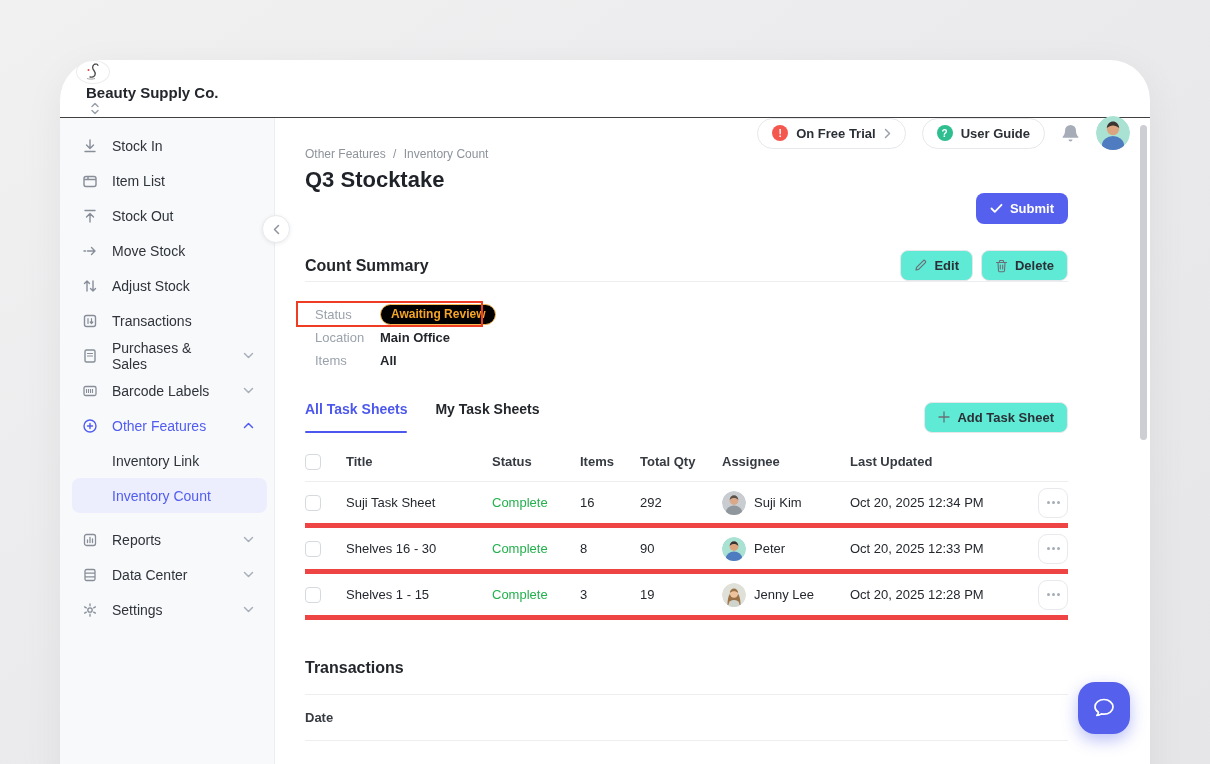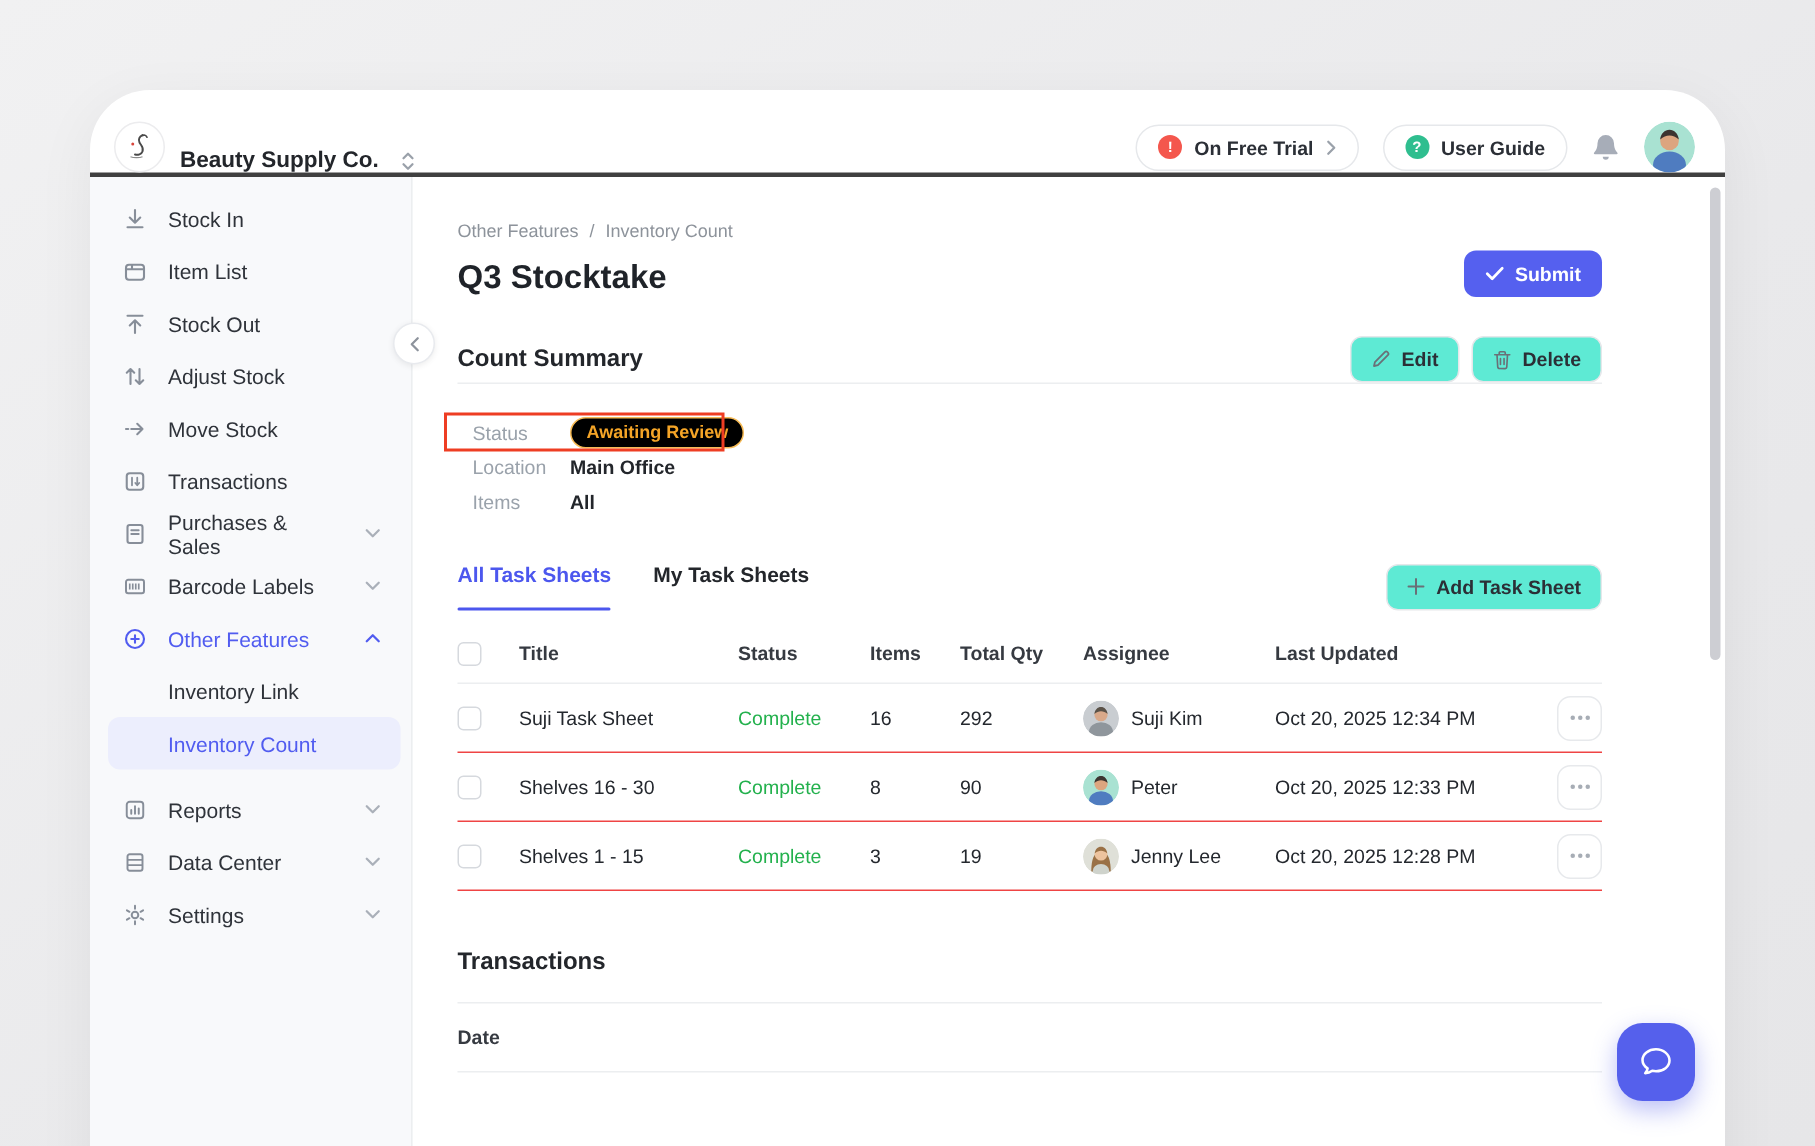--- a/index.html
+++ b/index.html
@@ -4,21 +4,21 @@
 <style>
   * { margin:0; padding:0; box-sizing:border-box; }
   html,body { width:1210px; height:764px; overflow:hidden; font-family:"Liberation Sans", sans-serif; }
   body { background:linear-gradient(145deg,#f1f1f2 0%,#e9e9eb 60%,#e6e6e8 100%); position:relative; }
 
   
   .card { position:absolute; left:60px; top:60px; width:1090px; height:744px;
           background:#fff; border-radius:40px 40px 0 0; box-shadow:0 10px 40px rgba(0,0,0,.06); }
 
   
-  .topbar { height:58px; display:flex; align-items:flex-end; padding:0 20px 0 16px; border-bottom:3px solid #404040; }
+  .topbar { height:58px; display:flex; align-items:flex-start; padding:0 20px 0 16px; border-bottom:1px solid #404040;flex-direction:column; }
   .logo { width:34px; height:34px; border-radius:50%; background:#fff; border:1px solid #ececee; display:flex; align-items:center; justify-content:center; }
   .company { font-size:15px; font-weight:700; color:#23262b; margin-left:10px; }
   .switcher { margin-left:14px; color:#9aa1aa; display:flex; align-items:center; cursor:pointer; }
   .top-right { margin-left:auto; display:flex; align-items:center; gap:16px; }
   .pill { display:flex; align-items:center; gap:8px; height:31px; padding:0 14px; border:1px solid #e6e8eb;
           border-radius:999px; background:#fff; font-size:13px; font-weight:600; color:#2b2f36; cursor:pointer; }
   .dot-ic { width:16px; height:16px; border-radius:50%; color:#fff; font-size:10px; font-weight:700;
             display:flex; align-items:center; justify-content:center; }
   .dot-red { background:#f4574d; }
   .dot-green { background:#2fbe8f; }
@@ -35,21 +35,21 @@
   .nav-sub { height:35px; display:flex; align-items:center; padding-left:52px; font-size:14px; color:#2f333a; font-weight:500; cursor:pointer; }
   .nav-sub.active { margin:0 7px 9px 12px; padding-left:40px; background:#eceefd; border-radius:8px; color:#515cf0; }
   .collapse-btn { position:absolute; left:202px; top:97px; width:28px; height:28px; border-radius:50%; background:#fff;
                   border:1px solid #e8eaee; box-shadow:0 1px 4px rgba(0,0,0,.08); display:flex; align-items:center; justify-content:center;
                   color:#8d939c; cursor:pointer; z-index:5; }
 
   
   .content { flex:1; padding:29px 0 0 30px; position:relative; }
   .inner { width:763px; }
   .crumb { font-size:12px; color:#8d939b; }
-  .title-row { display:flex; align-items:flex-end; margin-top:6px; }
+  .title-row { display:flex; align-items:flex-start; margin-top:6px;flex-direction:column; }
   .page-title { font-size:22px; font-weight:700; color:#1f2329; }
   .btn-primary { margin-left:auto; height:31px; padding:0 14px; background:#5560ef; border:none; border-radius:8px;
                  color:#fff; font-size:13px; font-weight:700; display:flex; align-items:center; gap:7px; cursor:pointer; }
   .section-row { display:flex; align-items:center; margin-top:26px; border-bottom:1px solid #eceef0; }
   .section-title { font-size:16px; font-weight:700; color:#23262b; }
   .btn-ghost { height:31px; padding:0 13px; background:#5eead4; border:1px solid #e5e7ea; border-radius:8px;
                font-size:13px; font-weight:600; color:#2b2f36; display:flex; align-items:center; gap:7px; cursor:pointer; }
   .btn-ghost .gic { color:#697077; display:flex; }
 
   .summary { margin-top:21px; padding-left:10px; }
@@ -63,21 +63,21 @@
 
   .tabs-row { display:flex; align-items:center; margin-top:29px; height:32px; }
   .tab { font-size:14px; font-weight:700; color:#23262b; height:32px; display:flex; align-items:flex-start; position:relative; cursor:pointer; margin-right:28px; }
   .tab.active { color:#4c57ee; }
   .tab.active::after { content:""; position:absolute; left:0; right:0; bottom:0; height:2px; background:#4c57ee; border-radius:2px; }
   .btn-add { margin-left:auto; }
 
   .table { margin-top:9px; }
   .trow { display:grid; grid-template-columns:41px 146px 88px 60px 82px 128px 1fr 44px; align-items:center; }
   .thead { height:40px; font-size:13px; font-weight:700; color:#363a41; border-bottom:1px solid #eceef0; }
-  .tbody-row { height:46px; font-size:13px; color:#24282e; border-bottom:1px solid #ef4444; }
+  .tbody-row { height:46px; font-size:13px; color:#24282e; border-bottom:5px solid #ef4444; }
   .chk { width:16px; height:16px; border:1.5px solid #d6d9de; border-radius:4px; background:#fff; cursor:pointer; }
   .st-green { color:#23b14d; }
   .assignee { display:flex; align-items:center; gap:8px; }
   .av24 { width:24px; height:24px; border-radius:50%; overflow:hidden; flex:none; }
   .more-btn { width:30px; height:30px; border:1px solid #e7e9ec; border-radius:9px; background:#fff; color:#a7adb5;
               display:flex; align-items:center; justify-content:center; gap:2px; cursor:pointer; justify-self:end; }
   .more-btn i { width:3px; height:3px; border-radius:50%; background:#a7adb5; display:block; }
 
   .tx-head { margin-top:39px; padding-bottom:17px; border-bottom:1px solid #eceef0; }
   .tx-title { font-size:16px; font-weight:700; color:#23262b; }
@@ -167,32 +167,32 @@
         <span class="ic">
             <svg width="16" height="16" viewBox="0 0 16 16">
               <path d="M8 14V6M4.5 9L8 5.5L11.5 9M3 2.5h10" fill="none" stroke="currentColor" stroke-width="1.4" stroke-linecap="round" stroke-linejoin="round"></path>
             </svg>
           </span>
         <span>Stock Out</span>
       </div>
       <div class="nav-item">
         <span class="ic">
             <svg width="16" height="16" viewBox="0 0 16 16">
+              <path d="M2 8h1.5M5.5 8H13M9.5 4.5L13 8l-3.5 3.5" fill="none" stroke="currentColor" stroke-width="1.4" stroke-linecap="round" stroke-linejoin="round"></path>
+            </svg>
+          </span>
+        <span>Move Stock</span>
+      </div>
+      <div class="nav-item">
+        <span class="ic">
+            <svg width="16" height="16" viewBox="0 0 16 16">
               <path d="M5 13V3M2.5 5.5L5 3L7.5 5.5M11 3v10M8.5 10.5L11 13l2.5-2.5" fill="none" stroke="currentColor" stroke-width="1.4" stroke-linecap="round" stroke-linejoin="round"></path>
             </svg>
           </span>
         <span>Adjust Stock</span>
-      </div>
-      <div class="nav-item">
-        <span class="ic">
-            <svg width="16" height="16" viewBox="0 0 16 16">
-              <path d="M2 8h1.5M5.5 8H13M9.5 4.5L13 8l-3.5 3.5" fill="none" stroke="currentColor" stroke-width="1.4" stroke-linecap="round" stroke-linejoin="round"></path>
-            </svg>
-          </span>
-        <span>Move Stock</span>
       </div>
       <div class="nav-item">
         <span class="ic">
             <svg width="16" height="16" viewBox="0 0 16 16">
               <rect x="2.5" y="2.5" width="11" height="11" rx="2" fill="none" stroke="currentColor" stroke-width="1.4"></rect>
               <path d="M6 5.5v5M9.5 5.5v5M8.2 9l1.3 1.5L10.8 9" fill="none" stroke="currentColor" stroke-width="1.2" stroke-linecap="round" stroke-linejoin="round"></path>
             </svg>
           </span>
         <span>Transactions</span>
       </div>

